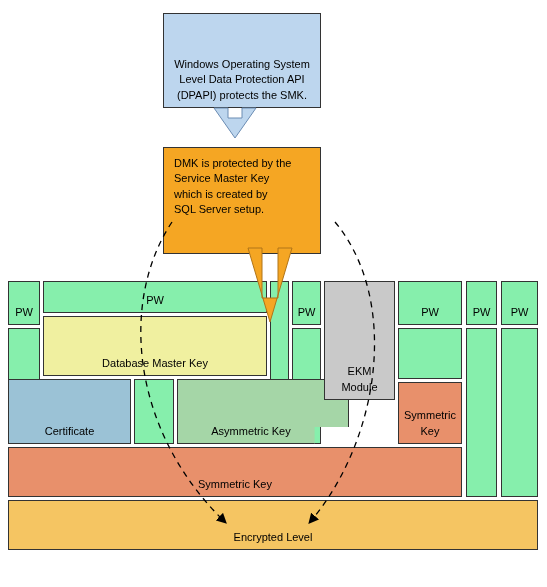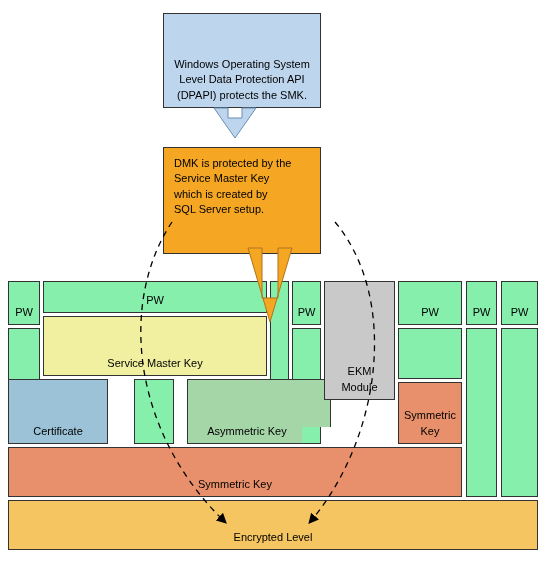--- a/index.html
+++ b/index.html
@@ -46,37 +46,37 @@
     <span>PW</span>
   </div>
 <div class="box c-pw" style="left:466px;top:281px;width:31px;height:44px">
     <span>PW</span>
   </div>
 <div class="box c-pw" style="left:501px;top:281px;width:37px;height:44px">
     <span>PW</span>
   </div>
 
 <div class="box c-dmk" style="left:43px;top:316px;width:224px;height:60px">
-    <span>Service Master Key</span>
+    <span>Database Master Key</span>
   </div>
 
 <div class="box c-pw" style="left:8px;top:328px;width:32px;height:116px;border-top:1px solid #333"></div>
 <div class="box c-pw" style="left:270px;top:281px;width:19px;height:163px"></div>
 <div class="box c-pw" style="left:292px;top:328px;width:29px;height:116px"></div>
 <div class="box c-pw" style="left:398px;top:328px;width:64px;height:51px"></div>
 <div class="box c-pw" style="left:466px;top:328px;width:31px;height:169px"></div>
 <div class="box c-pw" style="left:501px;top:328px;width:37px;height:169px"></div>
 
-<div class="box c-cert" style="left:8px;top:379px;width:100px;height:65px">
+<div class="box c-cert" style="left:8px;top:379px;width:123px;height:65px">
     <span>Certificate</span>
   </div>
 
 <div class="box c-pw" style="left:134px;top:379px;width:40px;height:65px"></div>
 
-<div class="box c-asym" style="left:187px;top:379px;width:144px;height:65px;clip-path:polygon(0 0,100% 0,100% 48px,80% 48px,80% 100%,0 100%)">
+<div class="box c-asym" style="left:177px;top:379px;width:172px;height:65px;clip-path:polygon(0 0,100% 0,100% 48px,80% 48px,80% 100%,0 100%)">
     <span style="position:relative;left:-12px">Asymmetric Key</span>
   </div>
 
 <div class="box c-ekm" style="left:324px;top:281px;width:71px;height:119px;clip-path:polygon(0 0,100% 0,100% 100%,0 100%,0 146px,-30px 146px,-30px 98px,0 98px)">
     <span>EKM Module</span>
   </div>
 
 <div class="box c-sym" style="left:398px;top:382px;width:64px;height:62px">
     <span>Symmetric Key</span>
   </div>

